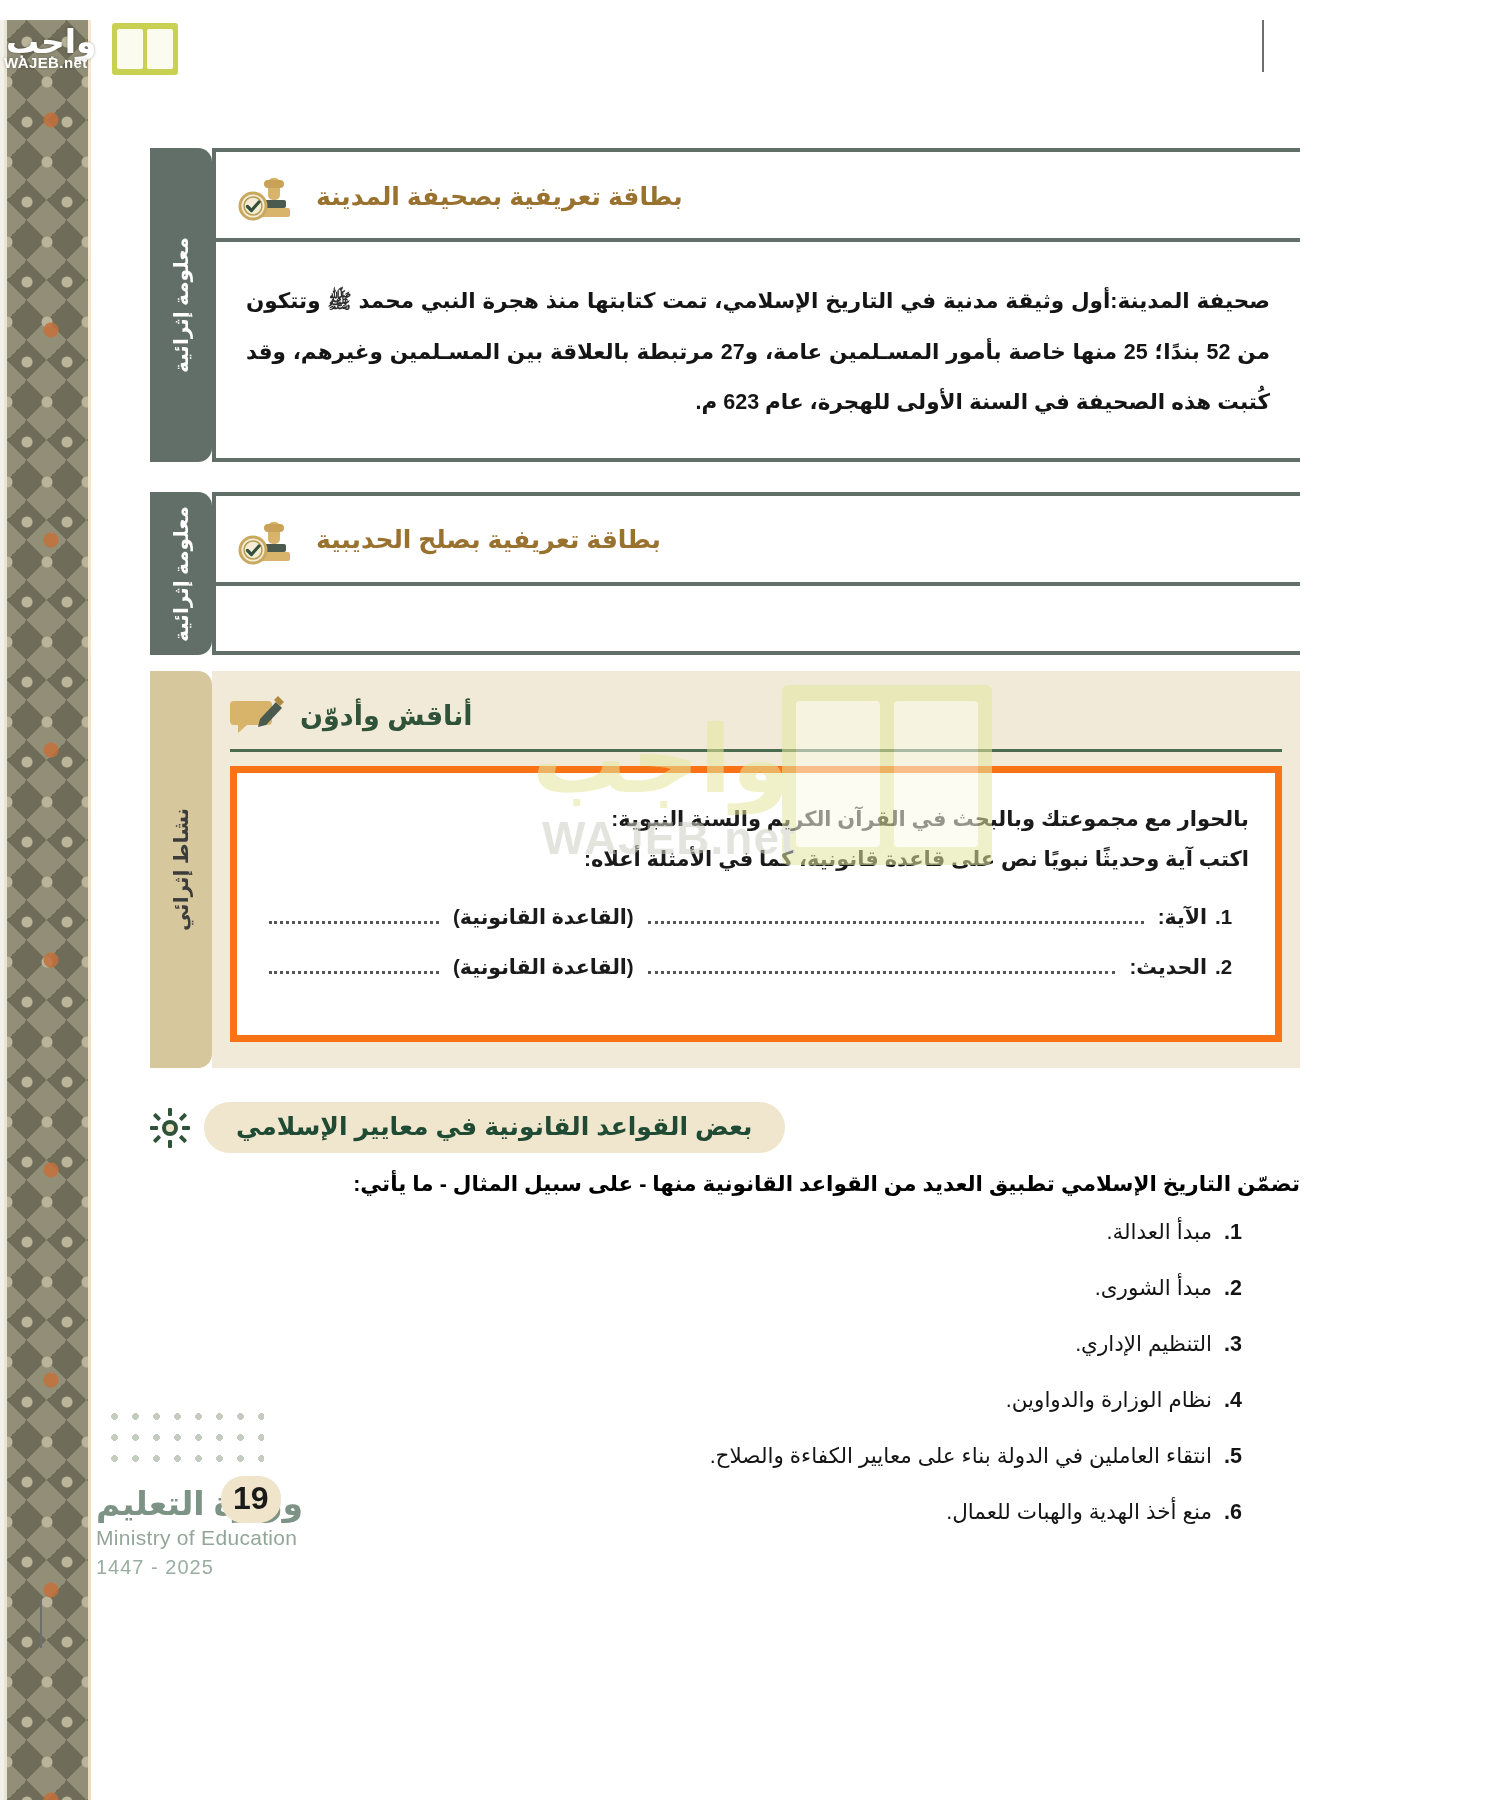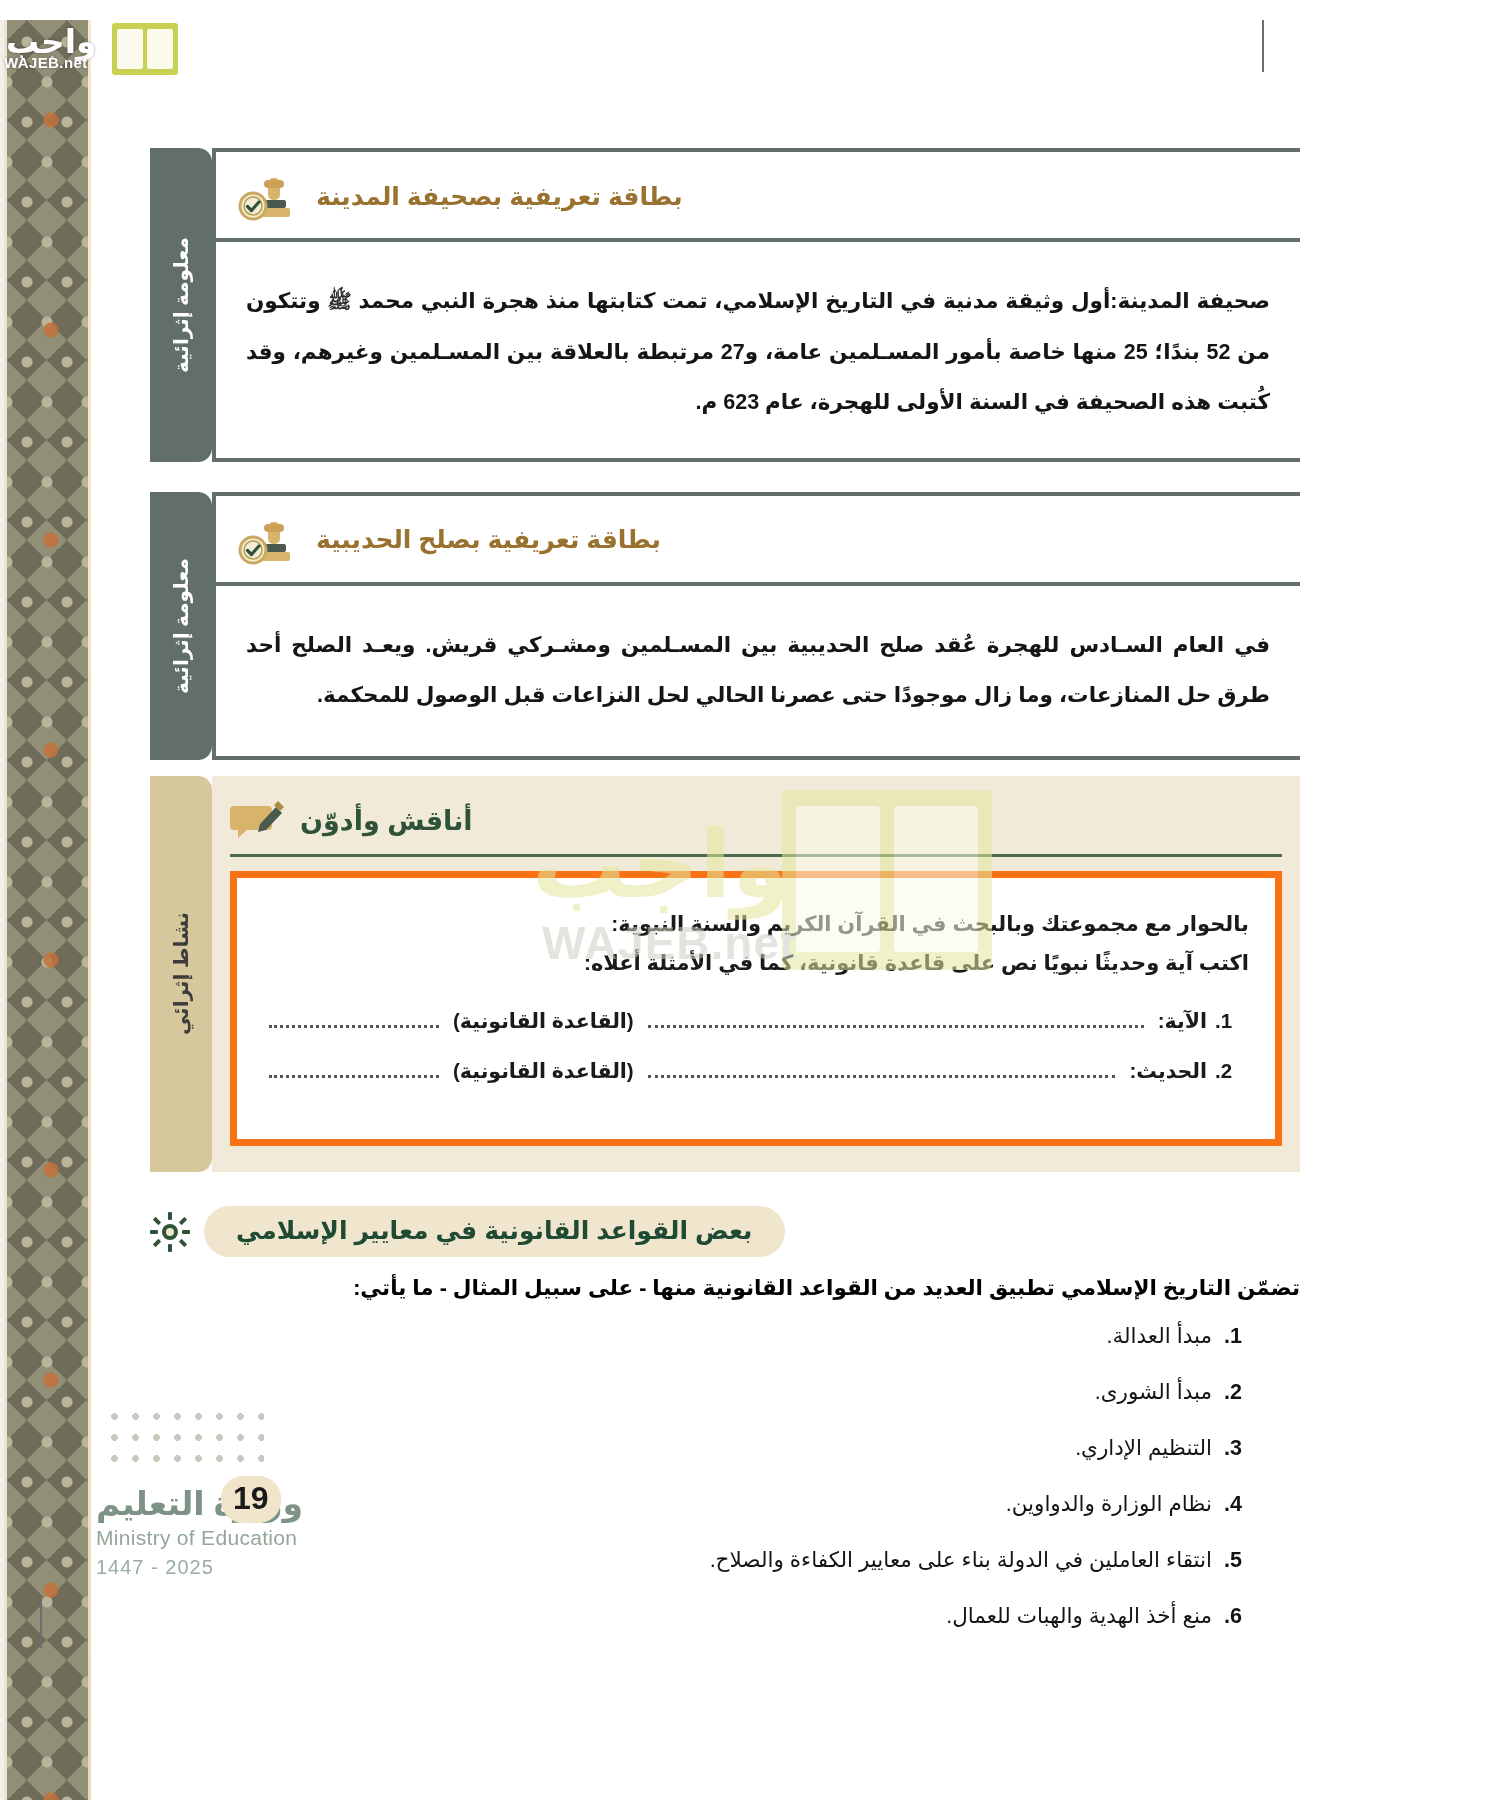--- a/index.html
+++ b/index.html
@@ -422,23 +422,20 @@
               <rect x="30" y="10" width="12" height="22" rx="5" fill="#d8b46a"></rect>
               <rect x="26" y="12" width="20" height="8" rx="4" fill="#c9a258"></rect>
               <rect x="24" y="32" width="24" height="8" rx="2" fill="#4a5a4e"></rect>
               <rect x="20" y="40" width="32" height="9" rx="2" fill="#d8b46a"></rect>
               <circle cx="15" cy="38" r="13" fill="#f3ecd6" stroke="#c9a95f" stroke-width="3"></circle>
               <circle cx="15" cy="38" r="9" fill="none" stroke="#b99a4f" stroke-width="1.5"></circle>
               <path d="M9.5 38.5 L13.5 42.5 L21 34" fill="none" stroke="#33503c" stroke-width="3.2" stroke-linecap="round" stroke-linejoin="round"></path>
             </svg>
           </span>
         </div>
-        <div class="info-card-text" style="min-height:170px;">
-          <span>في العام السـادس للهجرة عُقد صلح الحديبية بين المسـلمين ومشـركي قريش. ويعـد الصلح أحد طرق حل المنازعات، وما زال موجودًا حتى عصرنا الحالي لحل النزاعات قبل الوصول للمحكمة.</span>
-        </div>
       </div>
     </div>
 
     <div class="activity">
       <div class="activity-tab">
         <span class="activity-tab-text">نشاط إثرائي</span>
       </div>
       <div class="activity-body">
 
         <div class="wajeb-wm">

